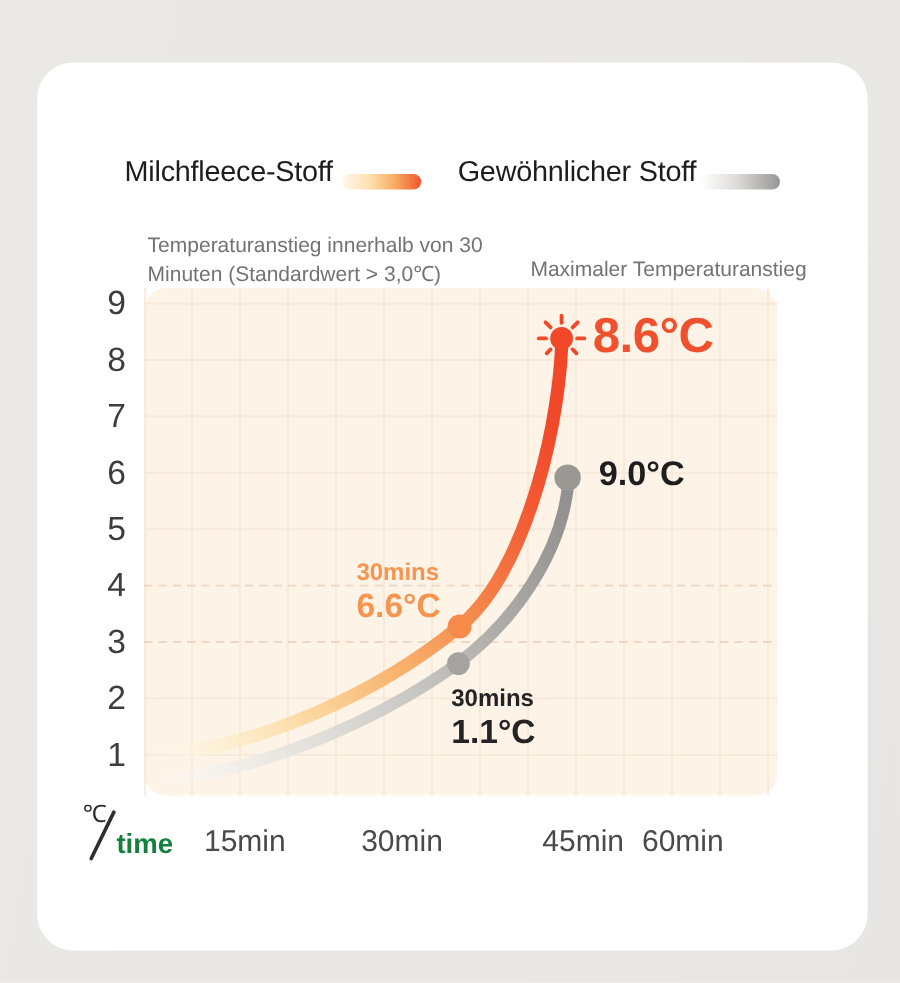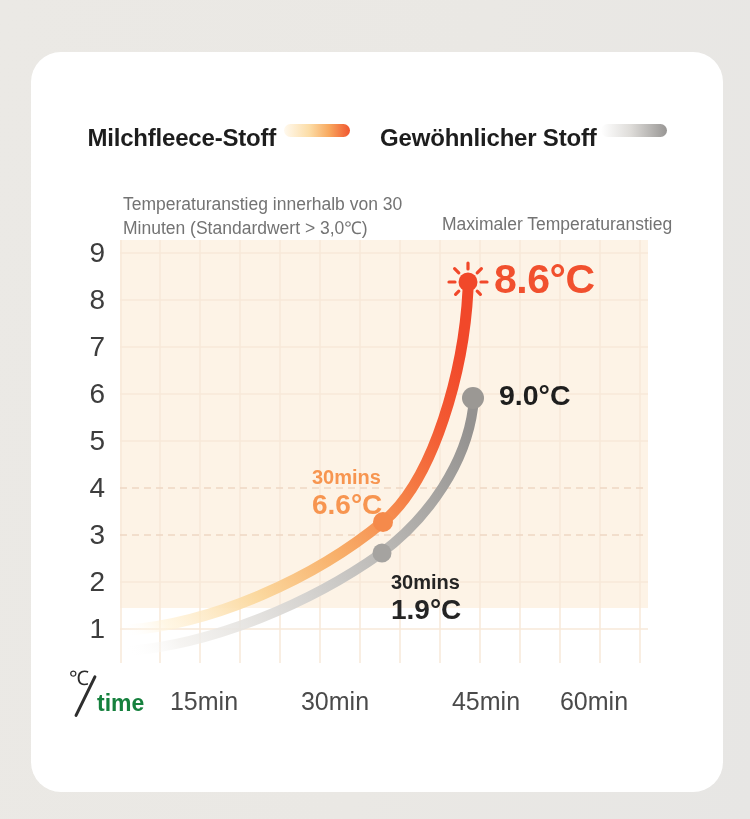--- a/index.html
+++ b/index.html
@@ -9,21 +9,21 @@
     background:linear-gradient(100deg,#ebe9e5 0%,#eae8e4 55%,#e7e6e4 100%);
     position:relative;
   }
   .card {
     position:absolute; left:31px; top:52px; width:692px; height:740px;
     background:#ffffff; border-radius:30px;
   }
   
   .legend {
     position:absolute; left:0; right:0; top:72px; height:34px;
-    display:flex; justify-content:center; align-items:flex-start;font-weight:bold;
+    display:flex; justify-content:center; align-items:flex-end;
   }
   .legend-label { font-size:24px; color:#1d1d1d; letter-spacing:-0.2px; }
   .swatch { width:66px; height:13px; border-radius:7px; display:inline-block; }
   .swatch.warm {
     margin-left:8px; margin-right:30px;
     background:linear-gradient(90deg,#fff9ee 0%,#fcdda7 38%,#f8a95f 68%,#f0562f 100%);
   }
   .swatch.gray {
     margin-left:4px;
     background:linear-gradient(90deg,#ffffff 0%,#dedcd9 45%,#989694 100%);
@@ -32,28 +32,29 @@
   .subtitle { position:absolute; top:141px; font-size:17.5px; line-height:23.5px; color:#737373; }
   .subtitle.left { left:92px; }
   .subtitle.right { left:411px;margin-top:20px; }
   
   .ytick {
     position:absolute; left:36px; width:38px; height:30px; line-height:30px;
     text-align:right; font-size:28px; color:#3d3d3d;
   }
   
   .plot {
-    position:absolute; left:89px; top:188px; width:528px; height:368px;
+    position:absolute; left:89px; top:188px; width:528px; height:423px;
     background:#fdf3e6;
+    border-radius:19px;
   }
   .plot svg { position:absolute; left:0; top:0; }
   .peak { position:absolute; font-weight:bold; white-space:nowrap; }
   .peak.warm { left:374px; top:16px; font-size:41px; color:#f1502e; letter-spacing:-0.5px; }
   .peak.gray { left:379px; top:139px; font-size:28.5px; color:#1e1e1e; }
-  .ann { position:absolute; white-space:nowrap; font-weight:bold;margin-left:15px; }
+  .ann { position:absolute; white-space:nowrap; font-weight:bold; }
   .ann .ann-time { font-size:20px; line-height:23px; }
   .ann .ann-val  { font-size:28px; line-height:31px; }
   .ann.warm { left:177px; top:226px; color:#f79550; }
   .ann.dark { left:256px; top:331px; color:#242424; }
   
   .xtick {
     position:absolute; top:634px; width:100px; height:30px; line-height:30px;
     text-align:center; font-size:25px; color:#4a4a4a;
   }
   .axis-corner { position:absolute; left:0; top:0; }
@@ -167,27 +168,27 @@
     </svg>
 
     <div class="peak warm">8.6°C</div>
     <div class="peak gray">9.0°C</div>
     <div class="ann warm">
       <div class="ann-time">30mins</div>
       <div class="ann-val">6.6°C</div>
     </div>
     <div class="ann dark">
       <div class="ann-time">30mins</div>
-      <div class="ann-val">1.9°C</div>
+      <div class="ann-val">1.1°C</div>
     </div>
   </div>
 
   <div class="axis-corner">
     <span class="corner-unit">℃</span>
     <span class="corner-slash"></span>
     <span class="corner-time">time</span>
   </div>
   <span class="xtick" style="left:123px">15min</span>
   <span class="xtick" style="left:254px">30min</span>
   <span class="xtick" style="left:405px">45min</span>
-  <span class="xtick" style="left:513px">60min</span>
+  <span class="xtick" style="left:488px">60min</span>
 
 </div>
 
 </body></html>

